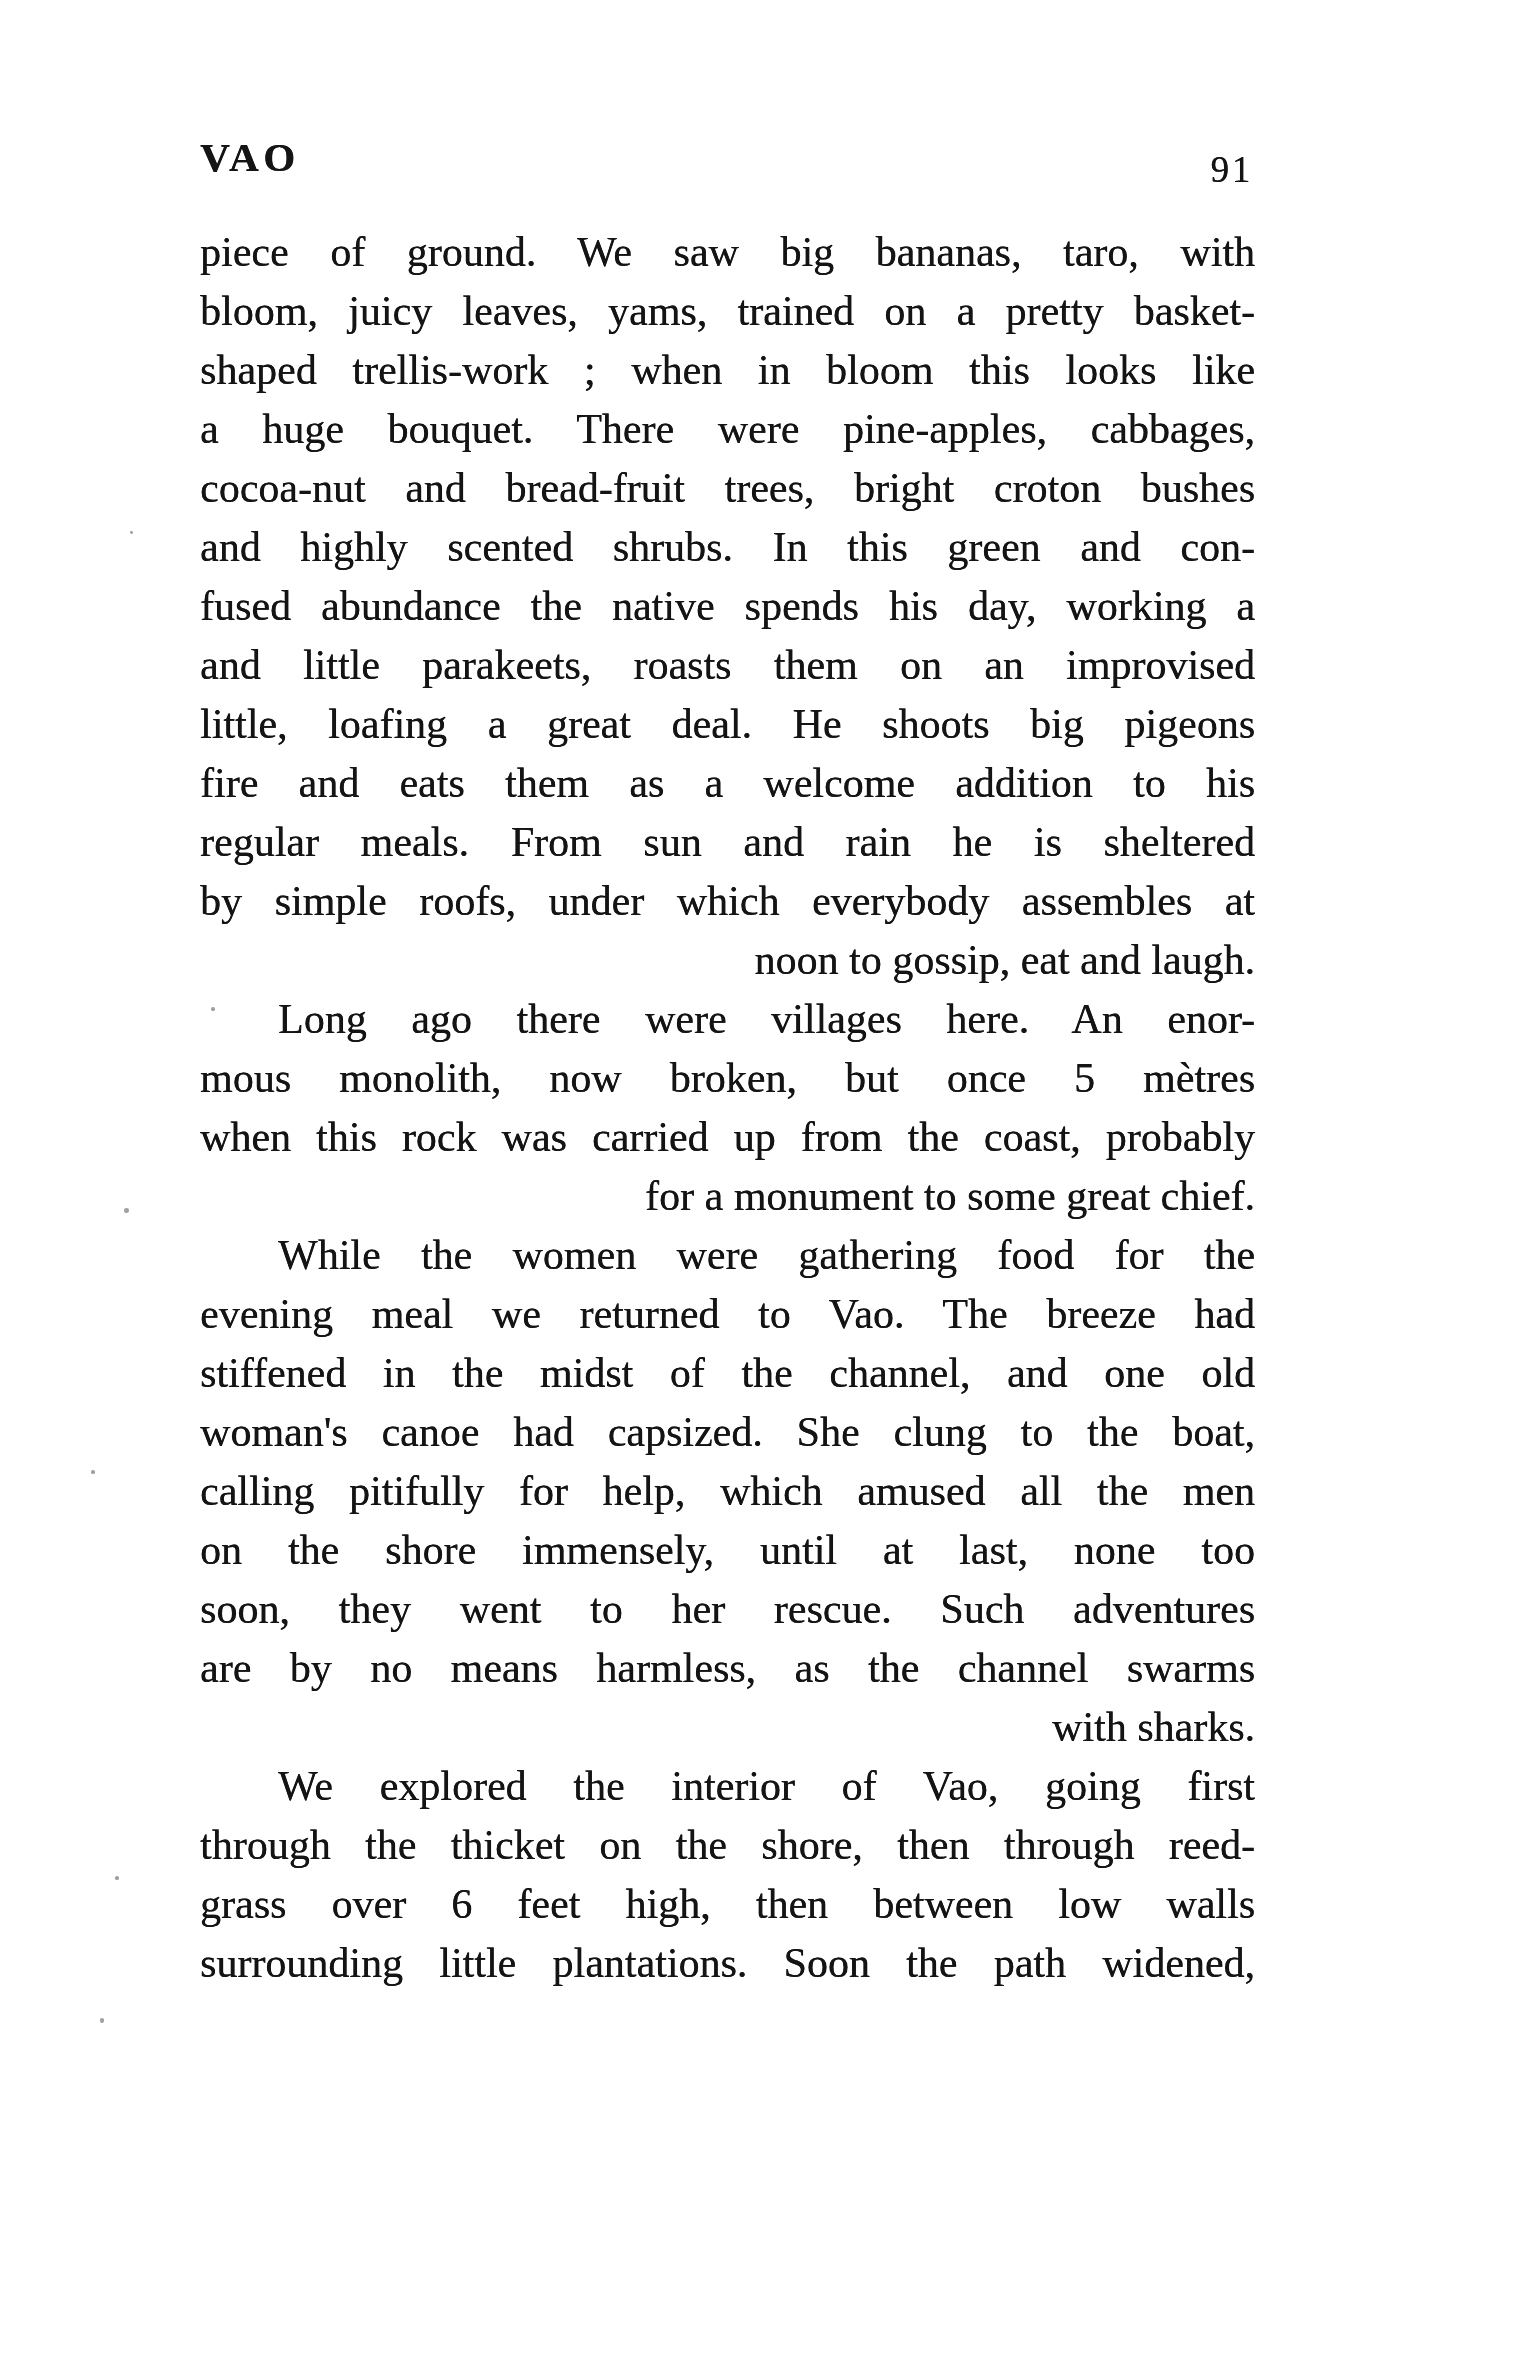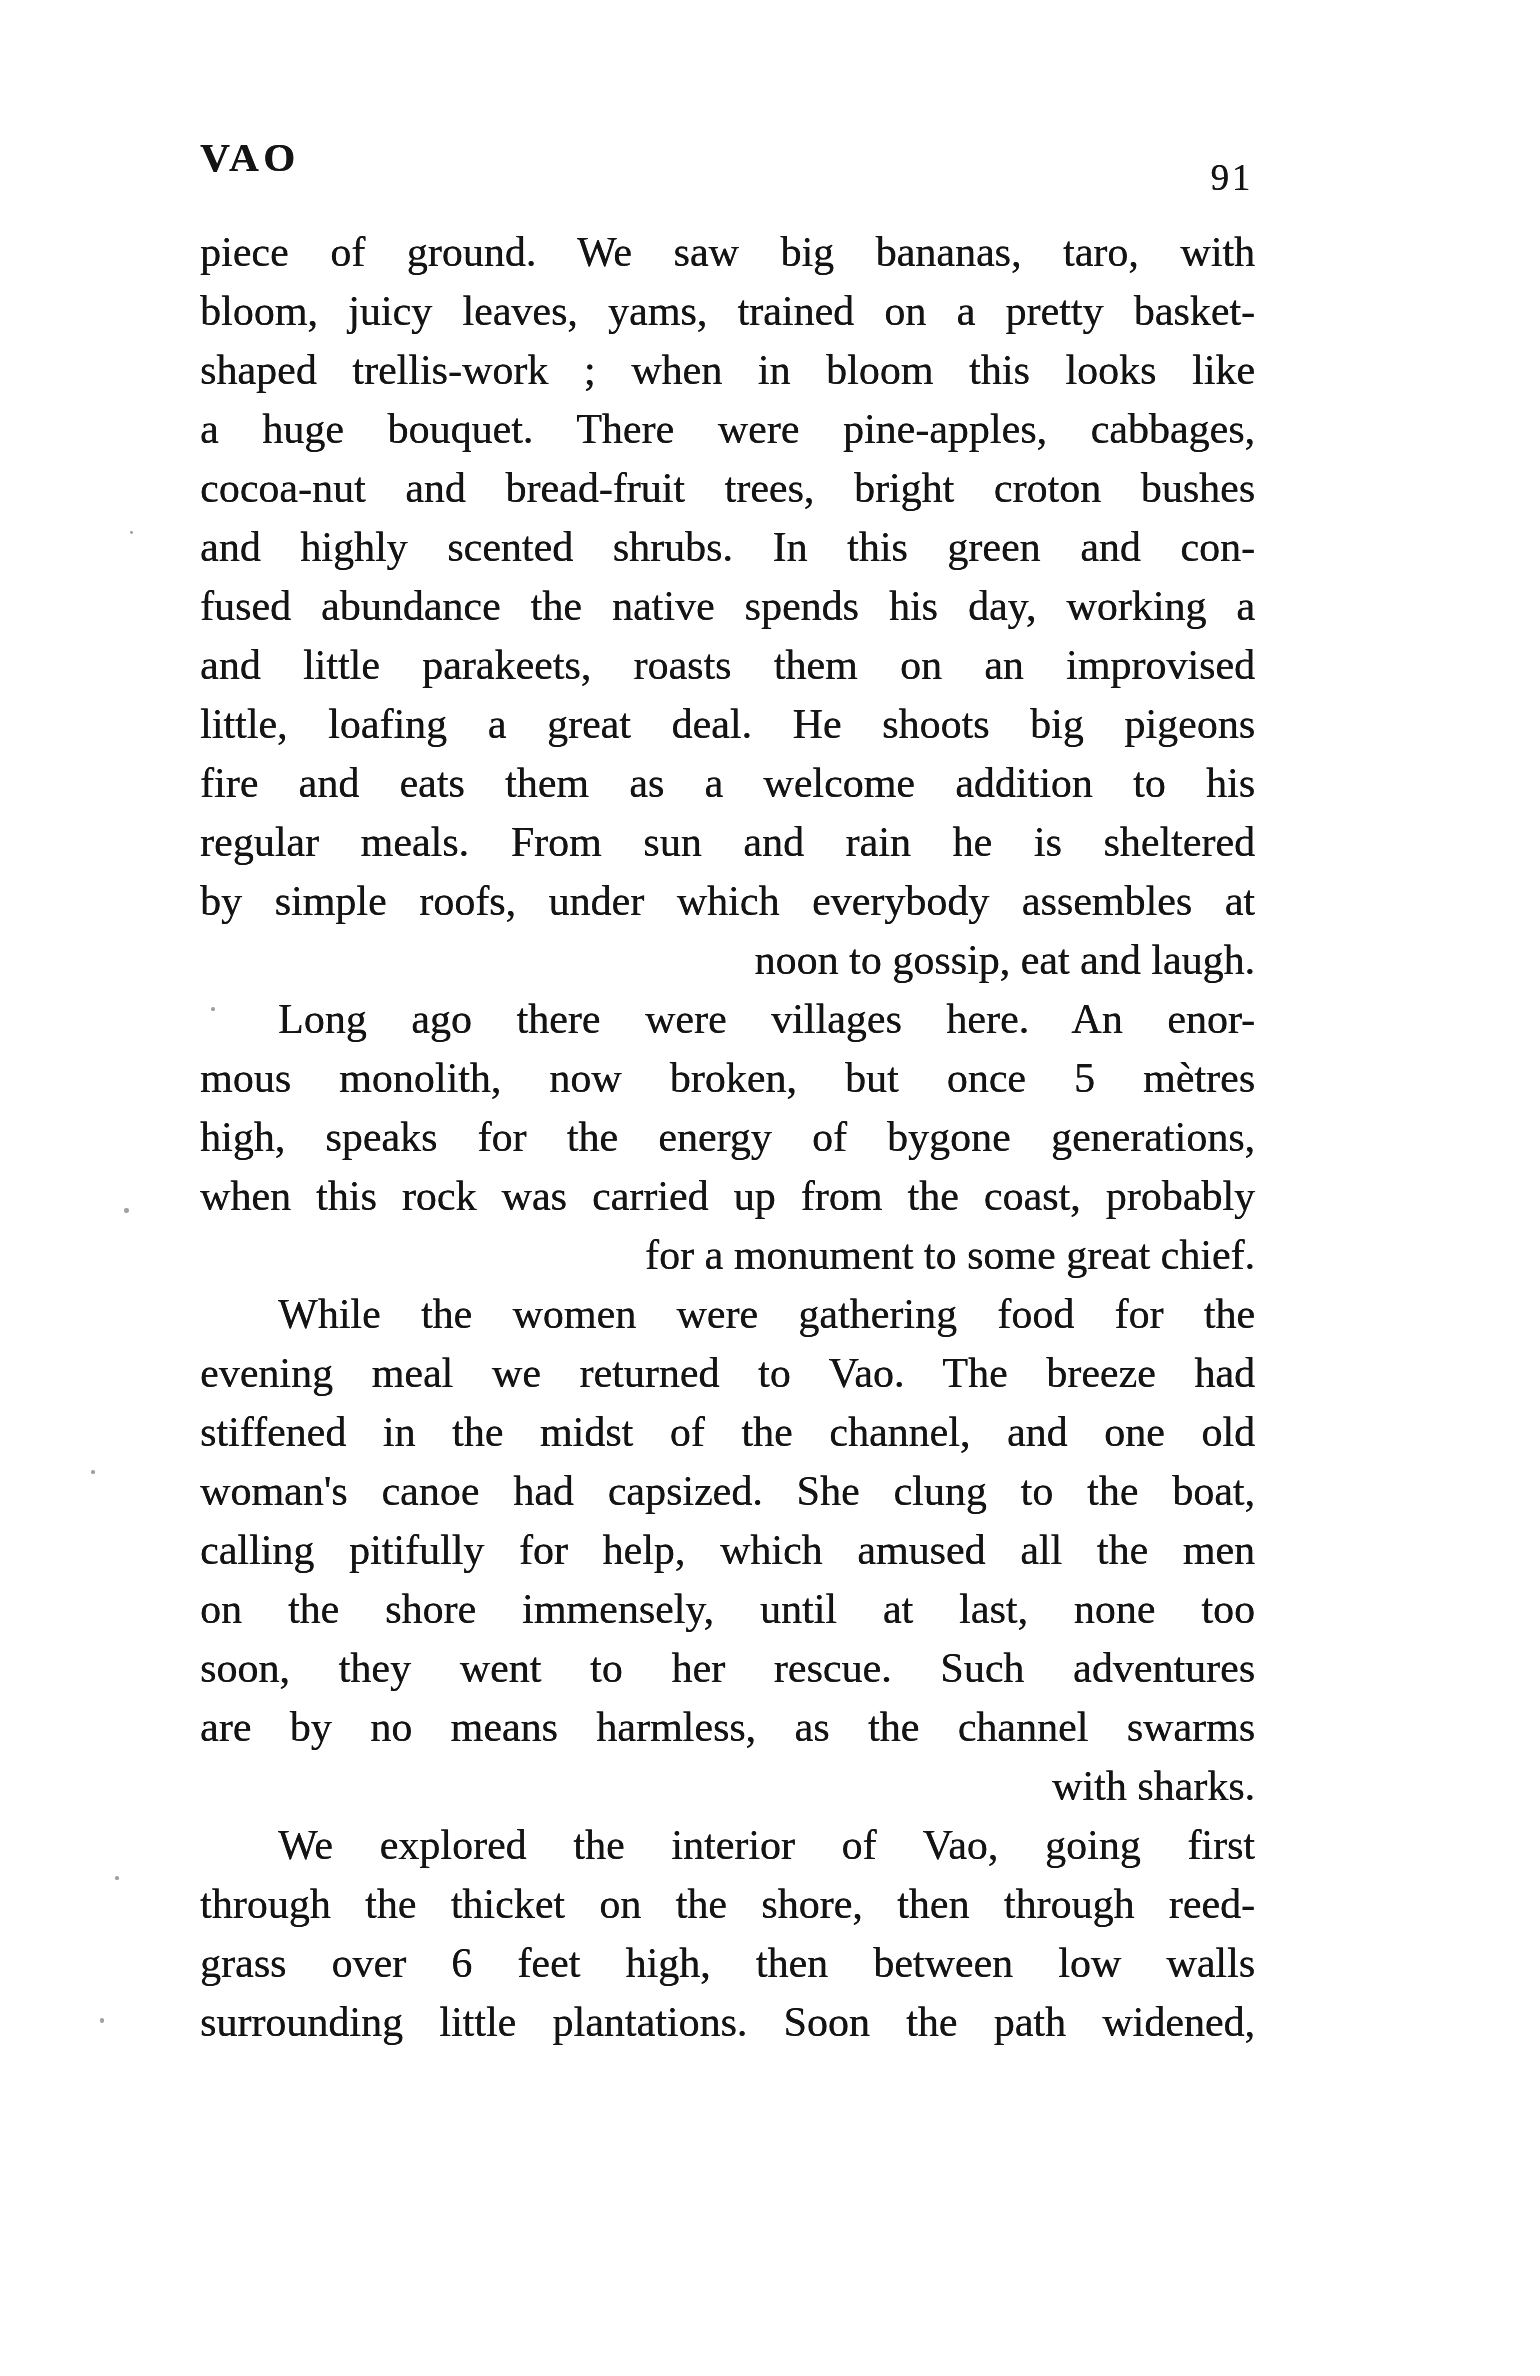--- a/index.html
+++ b/index.html
@@ -26,21 +26,21 @@
     text-align: left;
     font-size: 41px;
     font-weight: bold;
     letter-spacing: 4.6px;
     line-height: 45px;
     text-shadow: 0.4px 0 0 currentColor;
   }
   .running-header .pagenum {
     position: absolute;
     right: 1.9px;
-    top: 22px;
+    top: 14px;
     font-size: 37px;
     letter-spacing: 2.8px;
     line-height: 41px;
     text-shadow: 0.3px 0 0 currentColor;
   }
   
   .body-text {
     position: absolute;
     left: 200px;
     top: 223px;
@@ -89,21 +89,20 @@
     <div class="line">and highly scented shrubs.  In this green and con-</div>
     <div class="line">fused abundance the native spends his day, working a</div>
     <div class="line">and little parakeets, roasts them on an improvised</div>
     <div class="line">little, loafing a great deal.  He shoots big pigeons</div>
     <div class="line">fire and eats them as a welcome addition to his</div>
     <div class="line">regular meals.  From sun and rain he is sheltered</div>
     <div class="line">by simple roofs, under which everybody assembles at</div>
     <div class="line para-end">noon to gossip, eat and laugh.</div>
     <div class="line indent">Long ago there were villages here.  An enor-</div>
     <div class="line">mous monolith, now broken, but once 5 mètres</div>
-    <div class="line">high, speaks for the energy of bygone generations,</div>
     <div class="line">when this rock was carried up from the coast, probably</div>
     <div class="line para-end">for a monument to some great chief.</div>
     <div class="line indent">While the women were gathering food for the</div>
     <div class="line">evening meal we returned to Vao.  The breeze had</div>
     <div class="line">stiffened in the midst of the channel, and one old</div>
     <div class="line">woman's canoe had capsized.  She clung to the boat,</div>
     <div class="line">calling pitifully for help, which amused all the men</div>
     <div class="line">on the shore immensely, until at last, none too</div>
     <div class="line">soon, they went to her rescue.  Such adventures</div>
     <div class="line">are by no means harmless, as the channel swarms</div>

